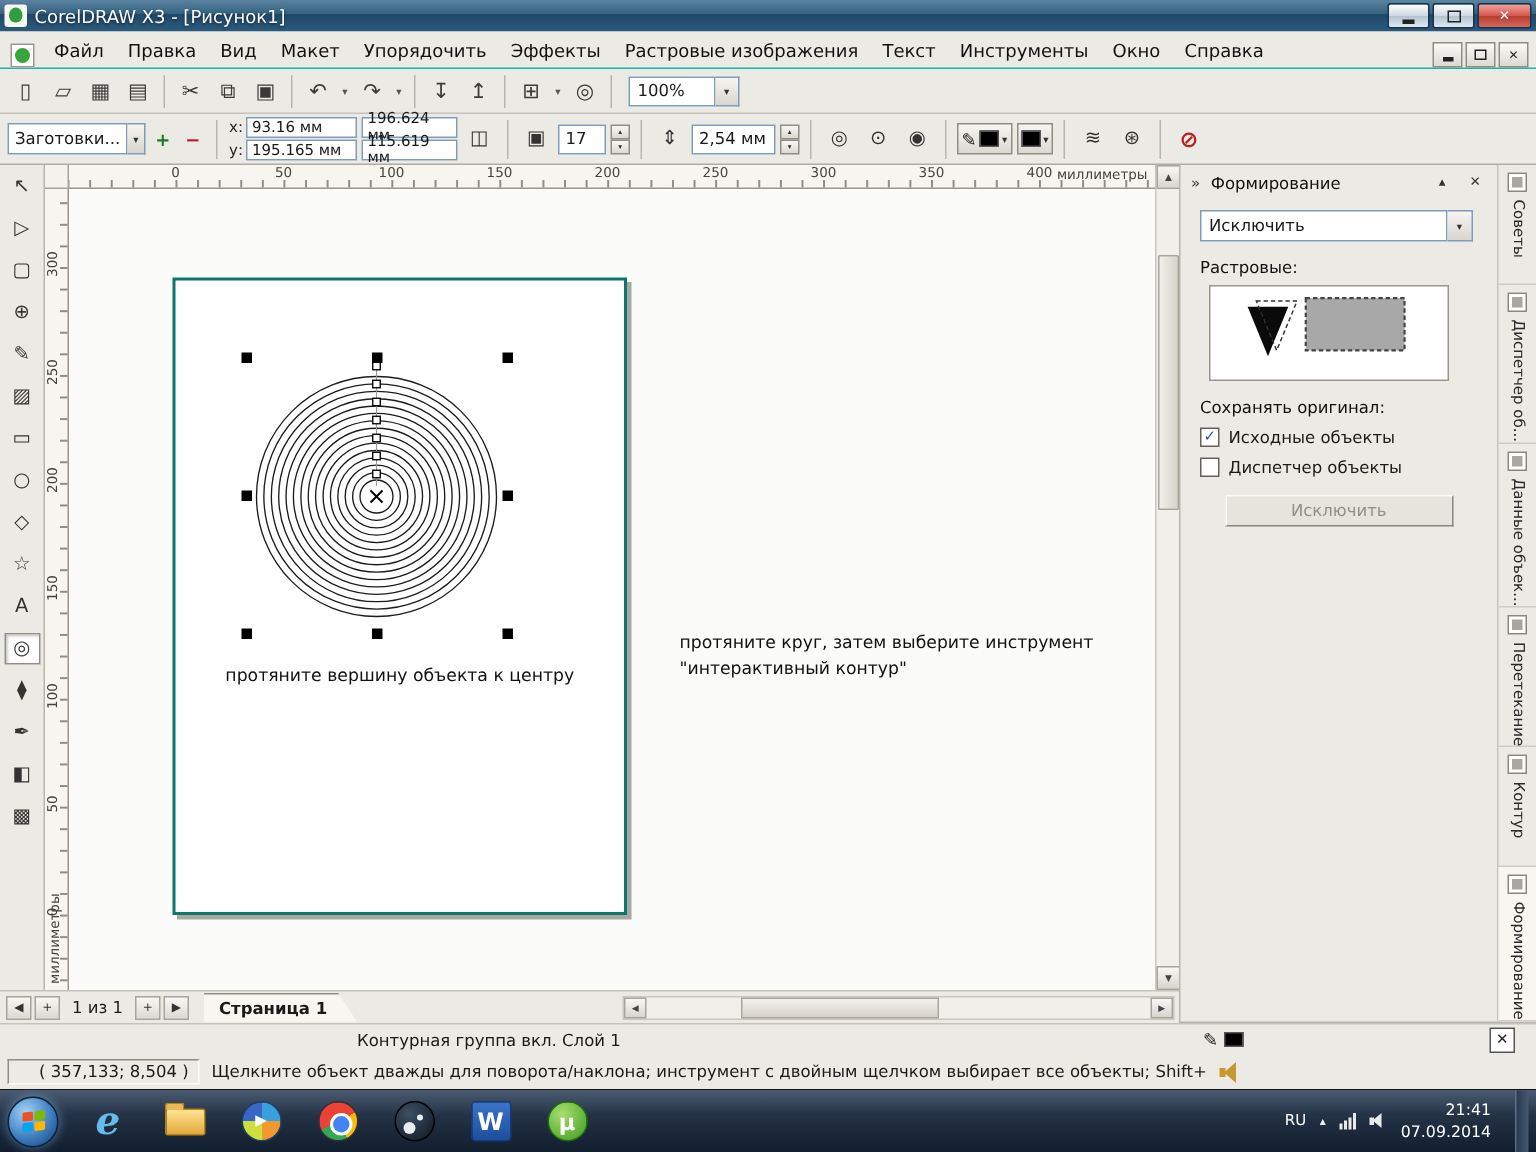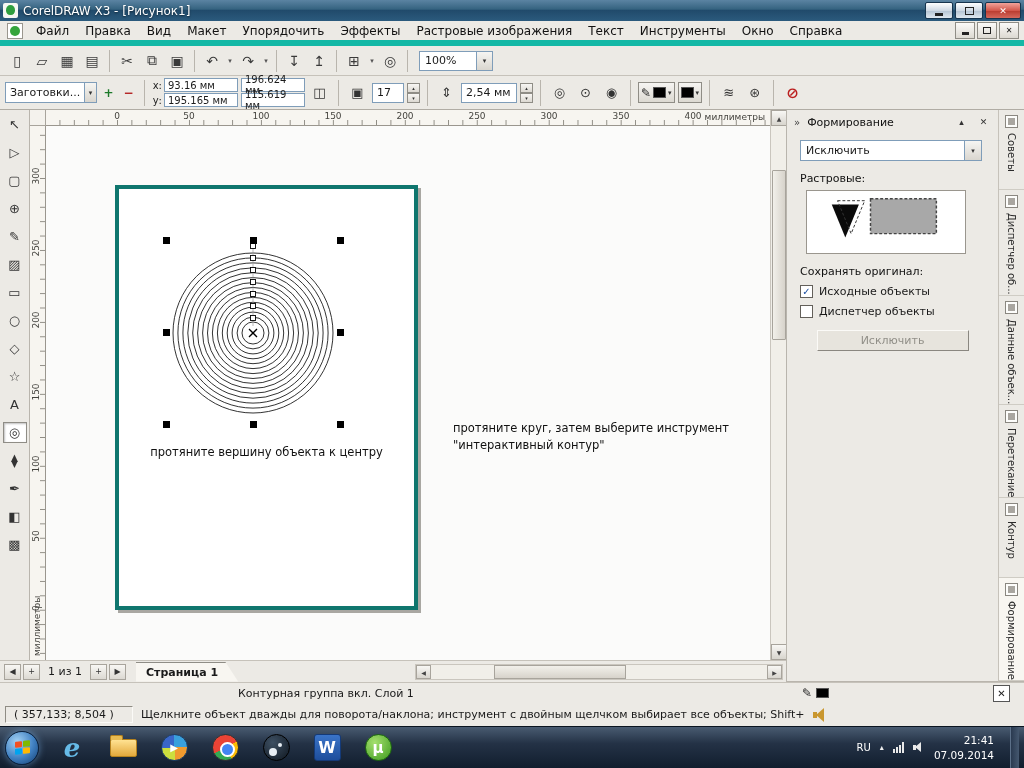--- a/index.html
+++ b/index.html
@@ -12,21 +12,21 @@
 .app-icon{width:15px;height:15px;background:#f7f7f3;border-radius:2px;margin-right:5px;position:relative;flex:0 0 auto}
 .app-icon::after{content:"";position:absolute;left:3px;top:2px;width:9px;height:10px;background:#2f9e3f;border-radius:50% 50% 45% 45%}
 .title-text{font-size:12px;text-shadow:0 1px 2px rgba(0,0,0,.55);white-space:nowrap}
 .win-buttons{margin-left:auto;display:flex;gap:2px}
 .winbtn{width:28px;height:17px;border:1px solid #16344e;border-radius:2px;background:linear-gradient(180deg,#fdfeff,#cfd9e4 50%,#b2c2d2 51%,#dfe8f0);display:flex;align-items:center;justify-content:center;color:#222;font-size:9px}
 .winbtn.close{width:36px;background:linear-gradient(180deg,#f2a39a,#d3584c 50%,#b83a2e 51%,#d4685c);color:#fff}
 .g-min{width:8px;height:3px;background:#222;margin-top:8px}
 .g-res{width:9px;height:8px;border:1px solid #222;background:transparent}
 
 
-.menubar{position:absolute;top:21px;left:0;width:100%;height:25px;background:#eceae5;border-bottom:6px solid #14b8a6;display:flex;align-items:center;padding:0 2px}
+.menubar{position:absolute;top:21px;left:0;width:100%;height:25px;background:#eceae5;border-bottom:1px solid #14b8a6;display:flex;align-items:flex-end;padding:0 2px}
 .doc-icon{width:16px;height:16px;margin:0 5px;background:#fff;border:1px solid #9a968e;position:relative}
 .doc-icon::after{content:"";position:absolute;left:2px;top:2px;width:10px;height:10px;background:#35a53c;border-radius:50%}
 .menu-item{padding:4px 8px;font-size:12px;color:#111;white-space:nowrap}
 .mdi-buttons{margin-left:auto;display:flex;gap:2px;margin-right:3px}
 .mdibtn{width:20px;height:17px;border:1px solid #8f8d86;background:linear-gradient(#fbfaf8,#dcd9d2);display:flex;align-items:center;justify-content:center;font-size:8px;color:#222}
 .mdibtn .g-min{margin-top:6px;width:7px}
 .mdibtn .g-res{width:8px;height:7px}
 
 
 .stdbar{position:absolute;top:46px;left:0;width:100%;height:30px;background:#eceae5;border-bottom:1px solid #c6c2ba;display:flex;align-items:center;padding:0 5px;gap:1px}
@@ -70,21 +70,21 @@
 .hruler::after{content:"";position:absolute;bottom:0;left:0;right:0;height:5px;background-image:linear-gradient(90deg,#8f8c84 0 1px,transparent 1px);background-size:14.4px 5px;background-position-x:71px}
 .htick{position:absolute;top:1px;transform:translateX(-50%);font-size:9px;color:#44433e}
 .hunit{position:absolute;right:3px;top:2px;font-size:9px;color:#44433e;background:#f7f5f0;padding:0 2px}
 .vruler{position:absolute;left:30px;top:126px;width:16px;height:534px;background:#f7f5f0;border-right:1px solid #9a968e}
 .vruler::after{content:"";position:absolute;top:0;bottom:0;right:0;width:5px;background-image:linear-gradient(180deg,#8f8c84 0 1px,transparent 1px);background-size:5px 14.4px;background-position-y:52px}
 .vtick{position:absolute;left:-9px;width:30px;text-align:center;font-size:9px;color:#44433e;transform:rotate(-90deg)}
 .vunit{position:absolute;left:-23px;width:60px;text-align:center;font-size:9px;color:#44433e;transform:rotate(-90deg)}
 
 
 .drawarea{position:absolute;left:46px;top:126px;width:724px;height:534px;background:#fbfbfa;overflow:hidden}
-.page{position:absolute;left:69px;top:59px;width:303px;height:425px;background:#fff;border:4px solid #0f766e;box-shadow:3px 3px 0 #a9a7a2}
+.page{position:absolute;left:69px;top:59px;width:303px;height:425px;background:#fff;border:2px solid #0f766e;box-shadow:3px 3px 0 #a9a7a2}
 .page-svg{position:absolute;left:0;top:0}
 .page-svg .ring{fill:none;stroke:#1c1c1c;stroke-width:.9}
 .page-svg .ctrl-line{stroke:#999;stroke-width:.7}
 .page-svg .ctrl-handle{fill:#fff;stroke:#000;stroke-width:.9}
 .page-svg .cross{stroke:#000;stroke-width:1.3}
 .sel-handle{position:absolute;width:7px;height:7px;background:#000}
 .page-caption{position:absolute;left:0;top:256px;width:100%;text-align:center;font-size:11.5px;color:#111}
 .canvas-note{position:absolute;left:407px;top:294px;width:300px;font-size:11.5px;line-height:1.5;color:#111}
 
 
@@ -126,21 +126,21 @@
 .hthumb{position:absolute;left:78px;top:0;width:132px;height:14px;background:linear-gradient(#f2f0ea,#d7d3cb);border:1px solid #a8a49c}
 
 
 .status1{position:absolute;left:0;top:682px;width:1024px;height:21px;background:#eceae5;border-top:1px solid #c6c2ba;display:flex;align-items:center}
 .obj-info{margin-left:238px;white-space:nowrap}
 .outline-ind{position:absolute;left:802px;display:flex;align-items:center;gap:4px}
 .pen-glyph{font-size:12px;color:#222}
 .ind-swatch{width:13px;height:10px;background:#000;border:1px solid #555}
 .fillnone{position:absolute;right:14px;top:2px;width:17px;height:17px;border:1px solid #555;background:#fff;display:flex;align-items:center;justify-content:center;font-size:10px;color:#222}
 .status2{position:absolute;left:0;top:703px;width:1024px;height:23px;background:#eceae5;display:flex;align-items:center;gap:8px;padding:0 5px}
-.coords-cell{width:128px;height:17px;border:1px solid #fbfaf7;border-top-color:#8f8c84;border-left-color:#8f8c84;display:flex;align-items:center;padding:0 8px;white-space:nowrap}
+.coords-cell{width:128px;height:17px;border:1px solid #fbfaf7;border-top-color:#8f8c84;border-left-color:#8f8c84;display:flex;align-items:center;padding:0 20px;white-space:nowrap}
 .hint{width:664px;white-space:nowrap;overflow:hidden}
 .spk{width:14px;height:13px;position:relative;flex:0 0 auto}
 .spk::before{content:"";position:absolute;left:0;top:4px;width:4px;height:6px;background:#c9972f}
 .spk::after{content:"";position:absolute;left:3px;top:0;border-top:7px solid transparent;border-bottom:7px solid transparent;border-right:8px solid #c9972f}
 
 
 .taskbar{position:absolute;left:0;top:726px;width:1024px;height:42px;background:linear-gradient(180deg,#495b71,#243246 40%,#111e2e);border-top:1px solid #0a1420;display:flex;align-items:center;padding:0 5px}
 .start-orb{width:34px;height:34px;border-radius:50%;background:radial-gradient(circle at 35% 30%,#a3d2f5,#3f7fc0 55%,#123c6e);border:1px solid #0b2340;display:flex;align-items:center;justify-content:center;box-shadow:0 0 7px rgba(130,190,245,.55);flex:0 0 auto}
 .flag{width:15px;height:13px;display:grid;grid-template-columns:1fr 1fr;grid-template-rows:1fr 1fr;gap:1px;transform:skewY(-6deg)}
 .flag span{border-radius:1px}

